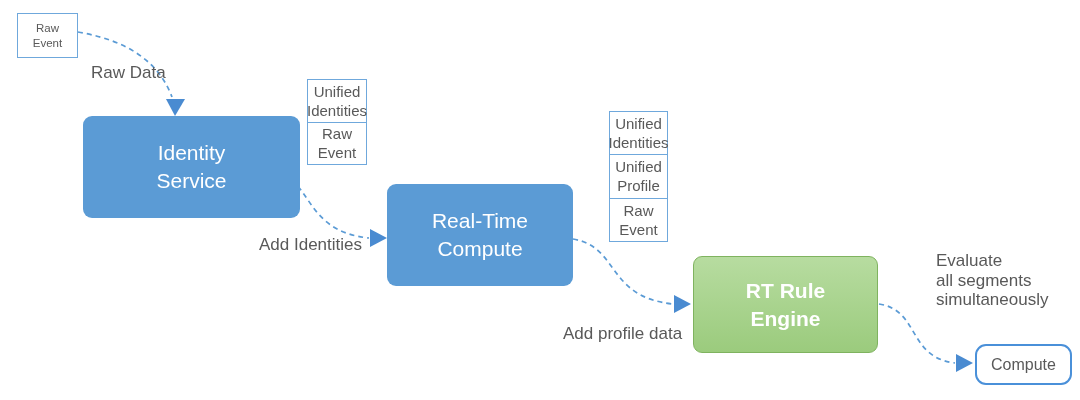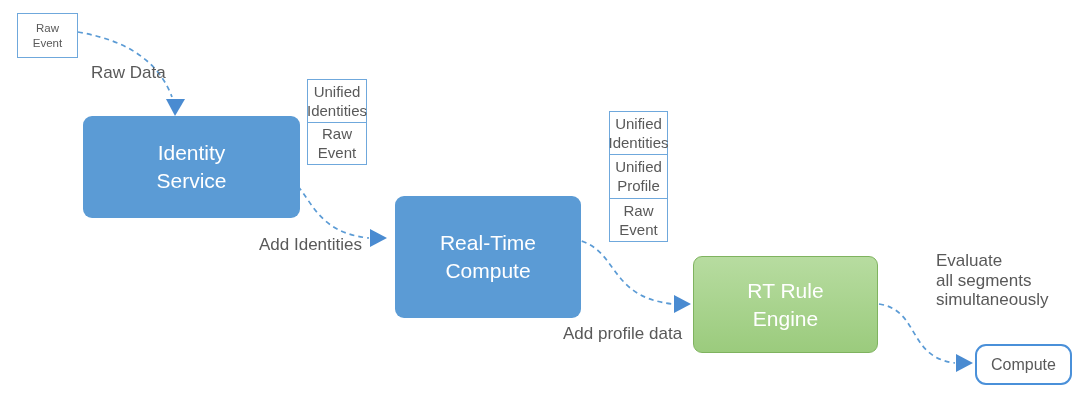--- a/index.html
+++ b/index.html
@@ -45,28 +45,28 @@
     color: var(--node-text, #ffffff);
     font-size: 21px;
     line-height: 1.32;
     font-weight: 400;
   }
   #identity-service {
     left: 83px; top: 116px; width: 217px; height: 102px;
     background: var(--node-blue, #5b9bd5);
   }
   #real-time-compute {
-    left: 387px; top: 196px; width: 186px; height: 122px;
+    left: 387px; top: 184px; width: 186px; height: 102px;
     background: var(--node-blue, #5b9bd5);
-    margin-left: 8px;
   }
   #rt-rule-engine {
     left: 693px; top: 256px; width: 185px; height: 97px;
     background: linear-gradient(to bottom, var(--green-top, #b7dca0), var(--green-bottom, #9bcb7d));
     border: 1px solid var(--green-border, #7fb35f);
+    font-weight: bold;
   }
   .small-box {
     border: 1px solid var(--outline-blue, #6fa8dc);
     background: #ffffff;
     color: var(--label-gray, #595959);
     font-size: 11.5px;
     line-height: 1.28;
   }
   #raw-event {
     left: 17px; top: 13px; width: 61px; height: 45px;

